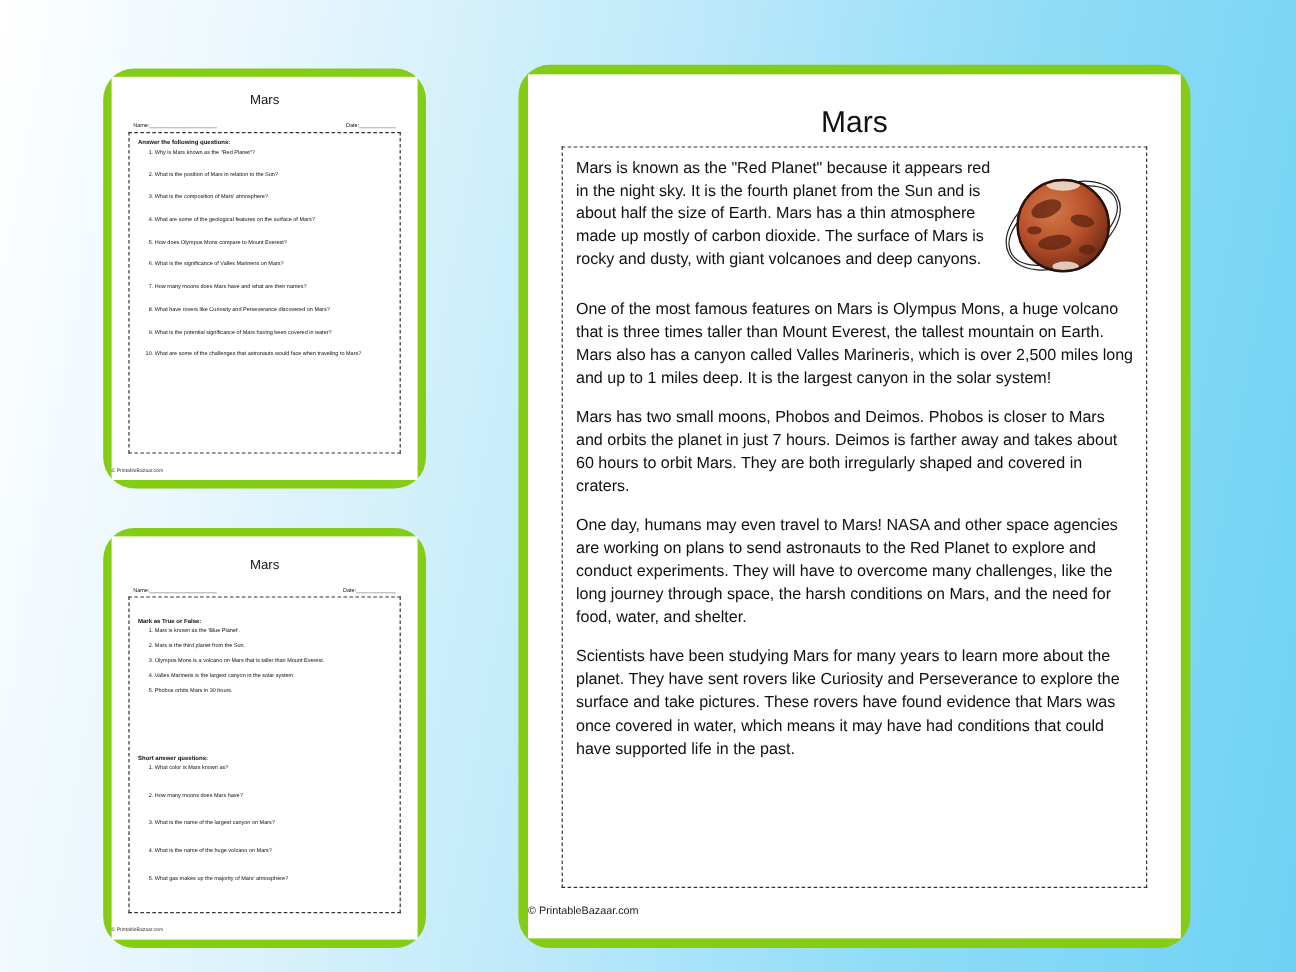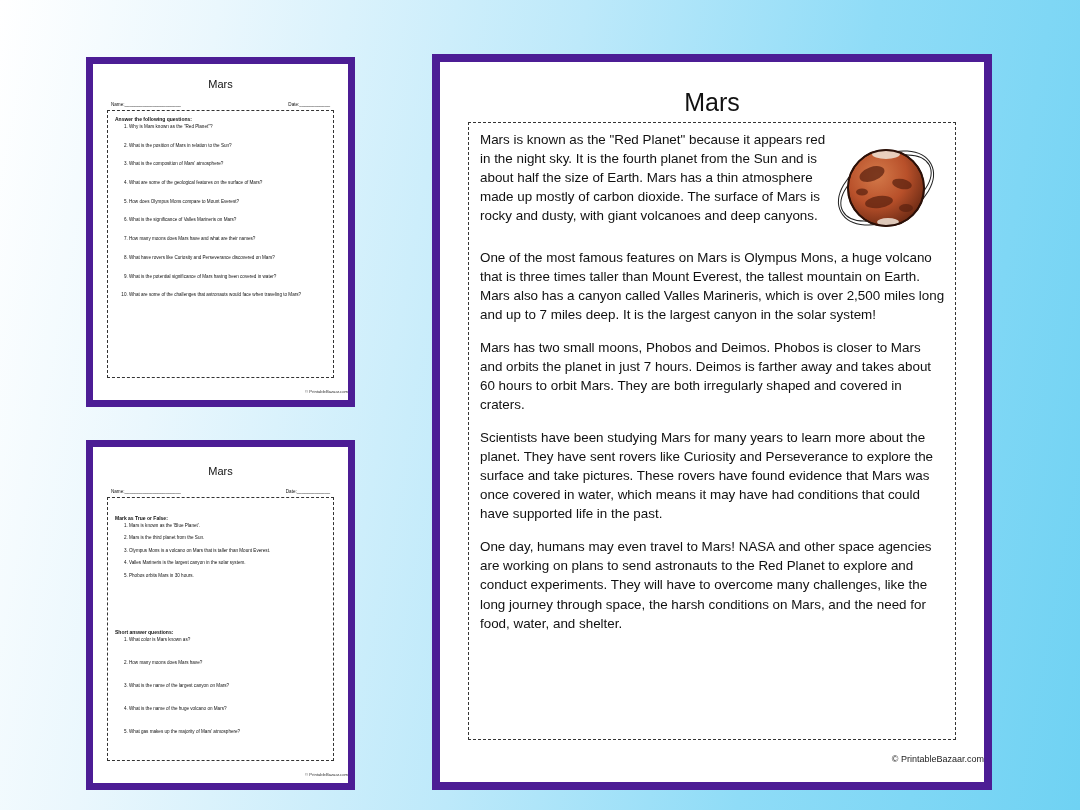--- a/index.html
+++ b/index.html
@@ -10,22 +10,23 @@
     overflow: hidden;
   }
   body {
     background: linear-gradient(100deg, #ffffff 0%, #eaf7fd 18%, #bde9fa 48%, #8fdcf7 72%, #6fd2f3 100%);
     position: relative;
   }
 
   
   .sheet {
     position: absolute;
-    background: #4c1d95;
+    background: #84cc16;
     padding: 7px;
+    border-radius: 26px;
   }
   .sheet .paper {
     background: #fff;
     width: 100%;
     height: 100%;
     position: relative;
   }
   .dashed {
     position: absolute;
     border: 1px dashed #333;
@@ -49,21 +50,21 @@
     font-size: 5px; font-weight: bold; color: #111;
   }
   #ws1 ol.qs {
     position: absolute; top: 60px; left: 22px; right: 20px;
     margin: 0; padding: 0 0 0 14px;
     font-size: 4.6px; line-height: 1.35; color: #111;
   }
   #ws1 ol.qs li { margin-bottom: 12.5px; }
   .credit {
     position: absolute; bottom: 6px; left: 0; width: 100%;
-    text-align: right; font-size: 4.2px; color: #333;
+    text-align: left; font-size: 4.2px; color: #333;
   }
 
   
   #ws2 { left: 86px; top: 440px; width: 269px; height: 350px; }
   #ws2 .title {
     position: absolute; top: 18px; left: 0; width: 100%;
     text-align: center; font-size: 11px; color: #111;
   }
   #ws2 .namerow {
     position: absolute; top: 42px; left: 18px; right: 18px;
@@ -199,21 +200,21 @@
         <g clip-path="url(#mclip)" fill="#f0e3d6" opacity="0.85">
           <ellipse cx="54" cy="20" rx="14" ry="5"></ellipse>
           <ellipse cx="56" cy="88" rx="11" ry="4"></ellipse>
         </g>
         <circle cx="54" cy="54" r="38" fill="none" stroke="#2b1008" stroke-width="2"></circle>
       </svg>
     </div>
 
     <div class="body">
       <p>Mars is known as the "Red Planet" because it appears red in the night sky. It is the fourth planet from the Sun and is about half the size of Earth. Mars has a thin atmosphere made up mostly of carbon dioxide. The surface of Mars is rocky and dusty, with giant volcanoes and deep canyons.</p>
-      <p>One of the most famous features on Mars is Olympus Mons, a huge volcano that is three times taller than Mount Everest, the tallest mountain on Earth. Mars also has a canyon called Valles Marineris, which is over 2,500 miles long and up to 7 miles deep. It is the largest canyon in the solar system!</p>
+      <p>One of the most famous features on Mars is Olympus Mons, a huge volcano that is three times taller than Mount Everest, the tallest mountain on Earth. Mars also has a canyon called Valles Marineris, which is over 2,500 miles long and up to 1 miles deep. It is the largest canyon in the solar system!</p>
       <p>Mars has two small moons, Phobos and Deimos. Phobos is closer to Mars and orbits the planet in just 7 hours. Deimos is farther away and takes about 60 hours to orbit Mars. They are both irregularly shaped and covered in craters.</p>
+      <p>One day, humans may even travel to Mars! NASA and other space agencies are working on plans to send astronauts to the Red Planet to explore and conduct experiments. They will have to overcome many challenges, like the long journey through space, the harsh conditions on Mars, and the need for food, water, and shelter.</p>
       <p>Scientists have been studying Mars for many years to learn more about the planet. They have sent rovers like Curiosity and Perseverance to explore the surface and take pictures. These rovers have found evidence that Mars was once covered in water, which means it may have had conditions that could have supported life in the past.</p>
-      <p>One day, humans may even travel to Mars! NASA and other space agencies are working on plans to send astronauts to the Red Planet to explore and conduct experiments. They will have to overcome many challenges, like the long journey through space, the harsh conditions on Mars, and the need for food, water, and shelter.</p>
     </div>
 
     <div class="credit">© PrintableBazaar.com</div>
   </div>
 </div>
 
 </body></html>

